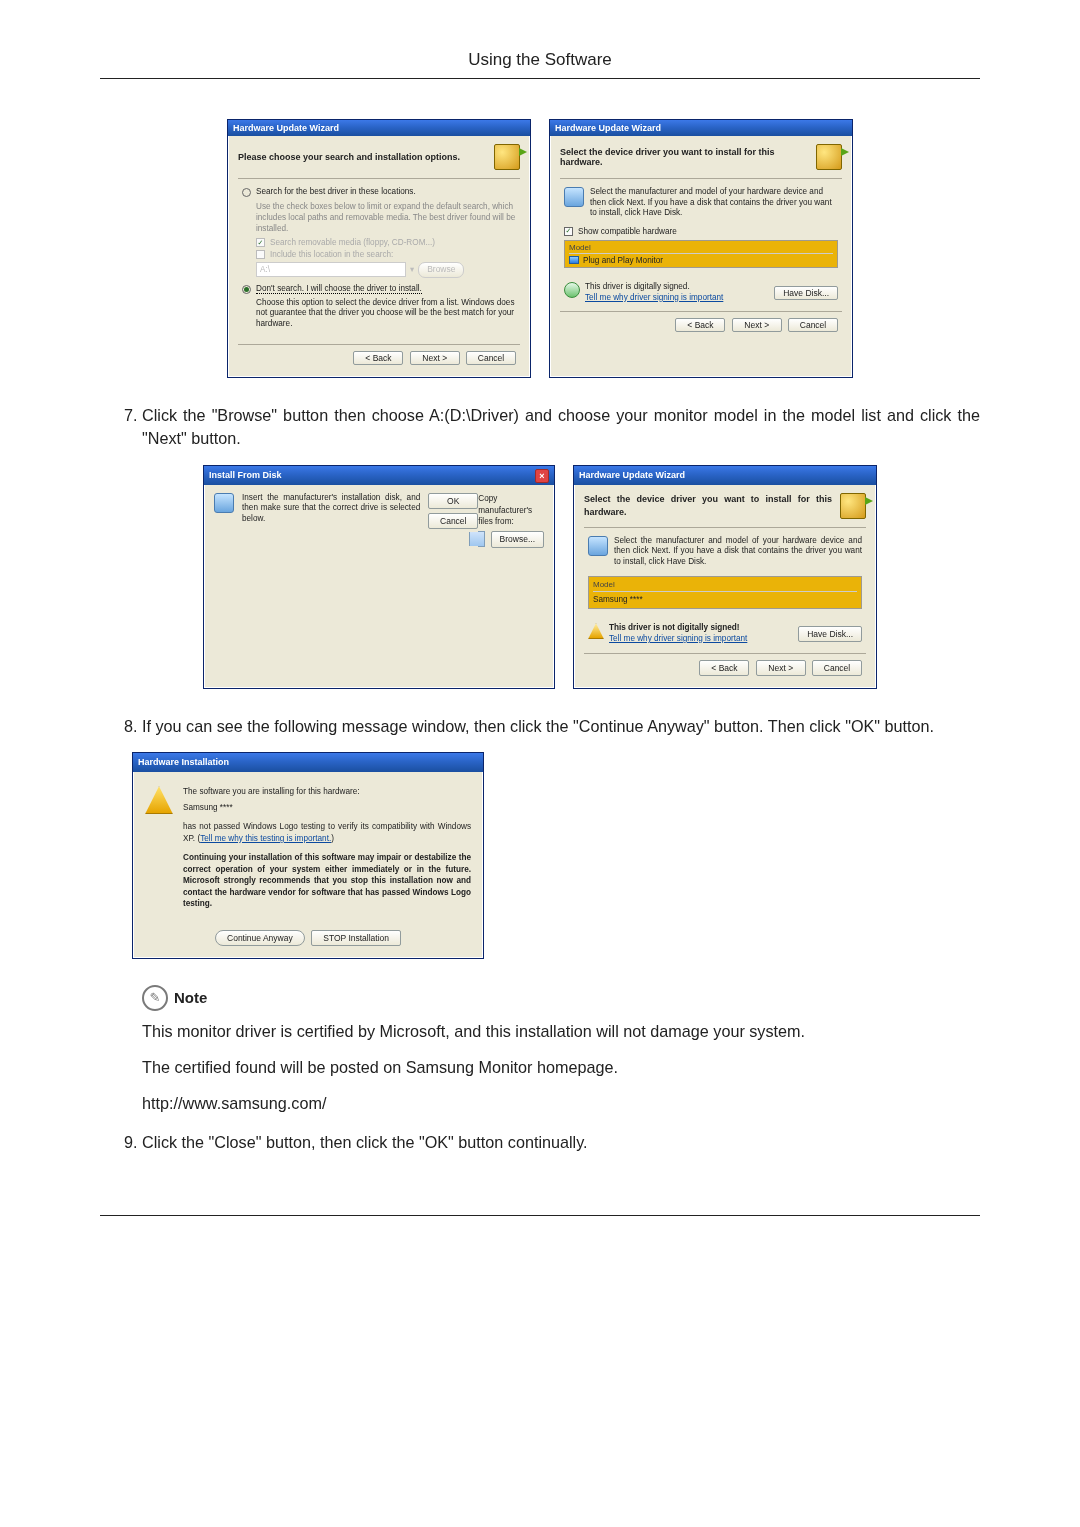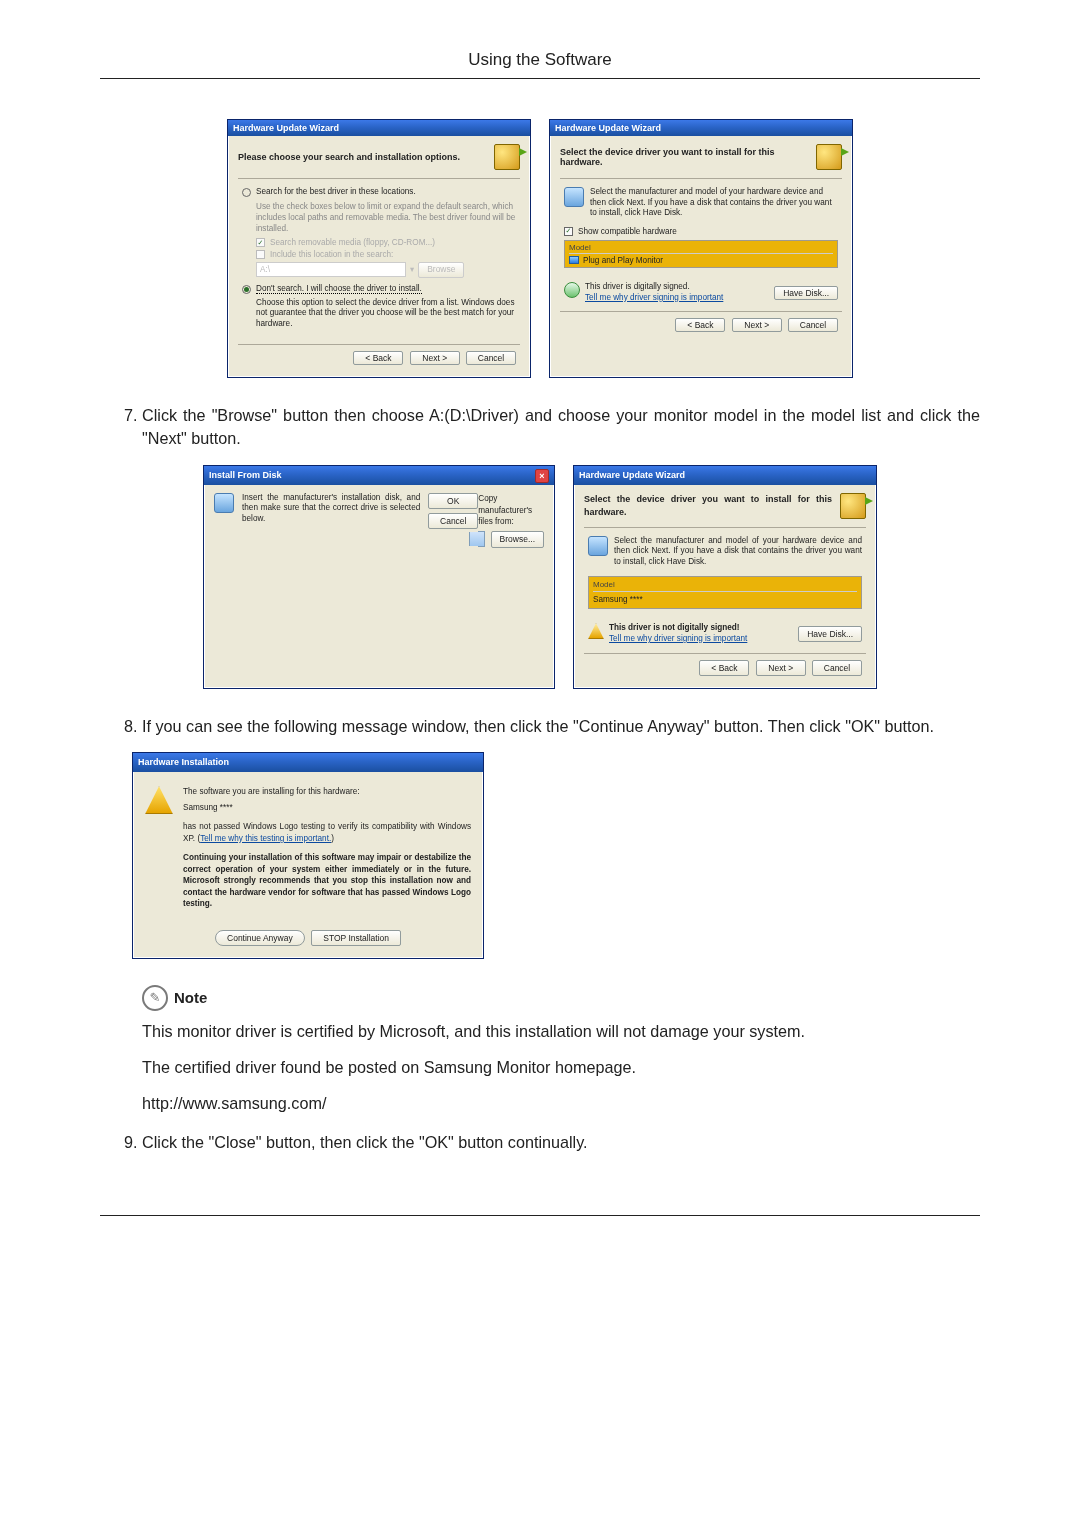--- a/index.html
+++ b/index.html
@@ -83,21 +83,21 @@
             <div class="checkbox ticked"></div>
             <div>Search removable media (floppy, CD-ROM...)</div>
           </div>
           <div class="check-line">
             <div class="checkbox"></div>
             <div>Include this location in the search:</div>
           </div>
           <div class="sub" style="display:flex; gap:4px; align-items:center;">
             <span class="fake-input">A:\</span>
             <span style="color:#bbb;">▾</span>
-            <span class="btn small" style="color:#bbb; border-color:#ccc;">Browse</span>
+            <span class="btn small" style="color:#bbb; border-color:#ccc;border-radius:7px;">Browse</span>
           </div>
           <div class="radio-line" style="margin-top:6px;">
             <div class="radio-dot selected"></div>
             <div style="border-bottom:1px dotted #000;">Don't search. I will choose the driver to install.</div>
           </div>
           <div class="plain-text">Choose this option to select the device driver from a list. Windows does not guarantee that the driver you choose will be the best match for your hardware.</div>
         </div>
         <div class="btnrow">
           <span class="btn right-gap">&lt; Back</span>
           <span class="btn right-gap">Next &gt;</span>
@@ -243,21 +243,21 @@
             </div>
           </div>
         </div>
       </div>
 
       <div class="note-row">
         <div class="note-icon">✎</div>
         <div class="note-label">Note</div>
       </div>
       <div class="note-p">This monitor driver is certified by Microsoft, and this installation will not damage your system.</div>
-      <div class="note-p">The certified driver found be posted on Samsung Monitor homepage.</div>
+      <div class="note-p">The certified found will be posted on Samsung Monitor homepage.</div>
       <div class="url">http://www.samsung.com/</div>
     </li>
 
     <li>
       <span>Click the "Close" button, then click the "OK" button continually.</span>
     </li>
   </ol>
 
   <div class="footer-line"></div>
 </div>

